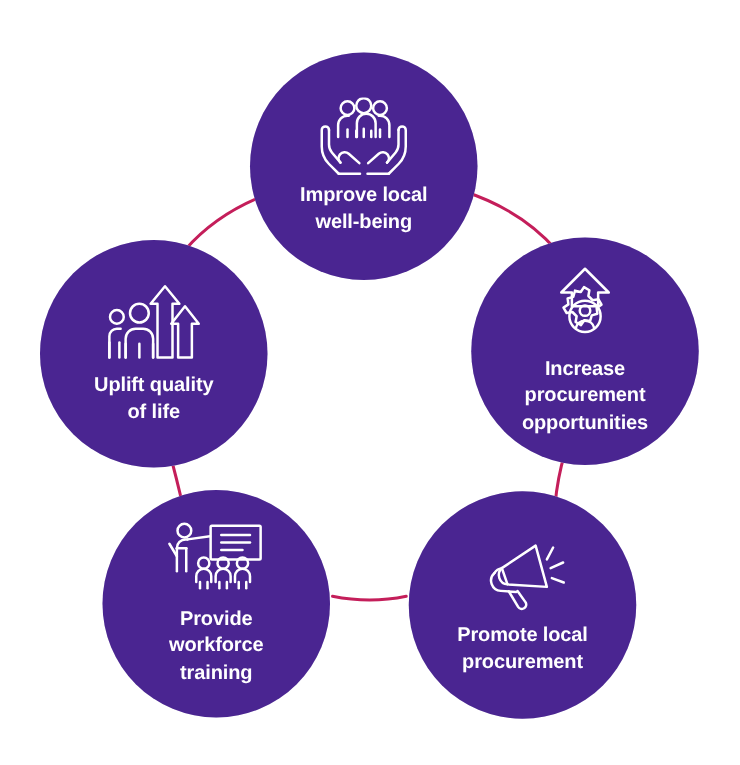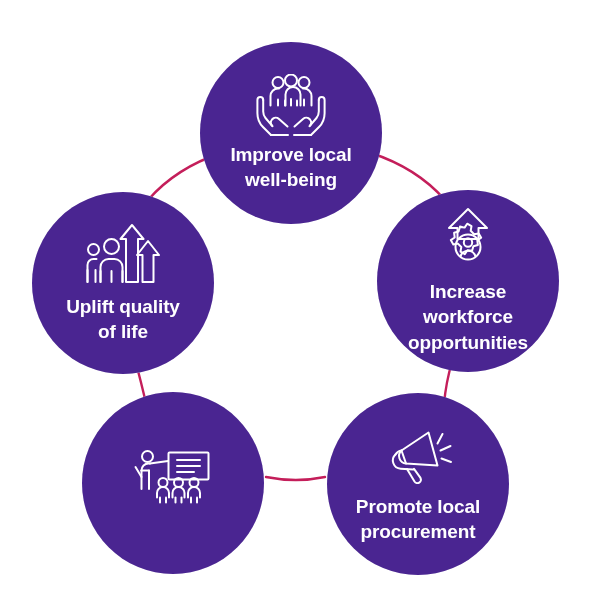--- a/index.html
+++ b/index.html
@@ -46,21 +46,21 @@
     box-sizing: border-box;
     width: 100%;
     height: 100%;
   }
   .node-icon {
     display: block;
     line-height: 0;
   }
   .node-label {
     color: #ffffff;
-    font-size: 19px;
+    font-size: 16px;
     font-weight: bold;
     line-height: 1.33;
     text-align: center;
     letter-spacing: -0.1px;
     white-space: pre-line;
     padding: 0 10px;
     box-sizing: border-box;
   }
 
   
@@ -135,21 +135,21 @@
                    l4.6 1.1 2.6 -3.9 4.3 2.5 -0.8 4.6 3.4 3.4 4.6 -0.8 2.5 4.3 -3.9 2.6
                    0.6 4.7 -4.5 1.3 -1.3 4.5 -4.7 -0.6 -2.6 3.9 -4.3 -2.5 0.8 -4.6
                    -3.4 -3.4 -4.6 0.8 -2.5 -4.3 3.9 -2.6 -0.6 -4.7 4.5 -1.3 1.3 -4.5 4.7 0.6 Z" transform="translate(-8,2)"></path>
           <circle cx="37" cy="40" r="12.5"></circle>
 
           <circle cx="37" cy="35.5" r="4.2"></circle>
           <path d="M29.6 49.5 a7.6 7.6 0 0 1 14.8 0"></path>
         </svg>
       </span>
       <span class="node-label">Increase
-workforce
+procurement
 opportunities</span>
     </div>
   </div>
 
   <div class="node" id="node-2">
     <div class="node-inner">
       <span class="node-icon icon-wrap">
         <svg width="78" height="64" viewBox="0 0 78 64" fill="none" stroke="#ffffff" stroke-width="2" stroke-linecap="round" stroke-linejoin="round">
 
           <path d="M22.5 26.5 L49.5 8.5 L58.5 41.5 L27 39.5 Z"></path>
@@ -195,20 +195,23 @@
           <circle cx="45.5" cy="33.5" r="4.5"></circle>
           <path d="M39.5 48.5 V44 a6 6 0 0 1 6 -6 a6 6 0 0 1 6 6 v4.5"></path>
           <path d="M42.5 48.5 v5"></path>
           <path d="M48.5 48.5 v5"></path>
           <circle cx="61" cy="33.5" r="4.5"></circle>
           <path d="M55 48.5 V44 a6 6 0 0 1 6 -6 a6 6 0 0 1 6 6 v4.5"></path>
           <path d="M58 48.5 v5"></path>
           <path d="M64 48.5 v5"></path>
         </svg>
       </span>
+      <span class="node-label">Provide
+workforce
+training</span>
     </div>
   </div>
 
   <div class="node" id="node-4">
     <div class="node-inner">
       <span class="node-icon icon-wrap">
         <svg width="80" height="66" viewBox="0 0 80 66" fill="none" stroke="#ffffff" stroke-width="2" stroke-linecap="round" stroke-linejoin="round">
 
           <path d="M49 3 L60.5 17 H55 V60 H43 V17 H37.5 Z"></path>
 

